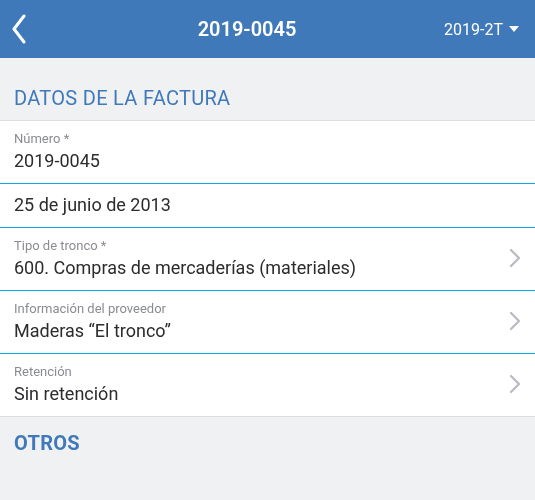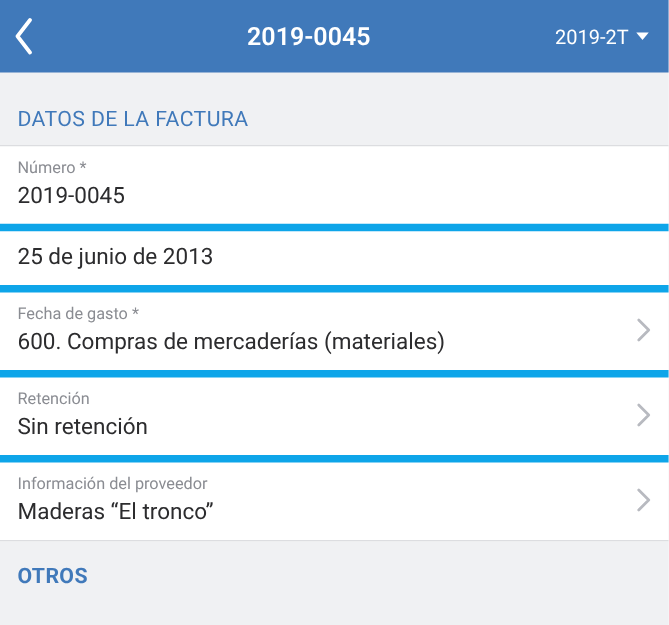--- a/index.html
+++ b/index.html
@@ -3,23 +3,23 @@
   <meta charset="utf-8">
   <style>
     * { margin:0; padding:0; box-sizing:border-box; font-family:-apple-system,BlinkMacSystemFont,"Segoe UI",Roboto,Helvetica,Arial,sans-serif; }
     body { width:535px; height:500px; background:#f0f1f3; overflow:hidden; }
     .navbar { background:#4079ba; height:58px; display:flex; align-items:center; justify-content:space-between; padding:0 10px; color:#fff; }
     .navbar .back { width:40px; display:flex; align-items:center; justify-content:flex-start; cursor:pointer; }
     .navbar .back svg { width:18px; height:30px; }
     .navbar .title { font-size:20px; font-weight:600; flex:1; text-align:center; }
     .navbar .period { font-size:16px; cursor:pointer; display:flex; align-items:center; gap:6px; padding-right:6px; }
     .navbar .period .caret { display:inline-block; width:0; height:0; border-left:5px solid transparent; border-right:5px solid transparent; border-top:6px solid #fff; }
-    .section-header { font-size:17px; font-weight:400; color:#4079ba; letter-spacing:.3px; padding:28px 14px 10px; text-transform:uppercase; }
+    .section-header { font-size:20px; font-weight:400; color:#4079ba; letter-spacing:.3px; padding:28px 14px 10px; text-transform:uppercase; }
     .list { background:#fff; border-top:1px solid #dcdde0; border-bottom:1px solid #dcdde0; }
-    .row { border-bottom:6px solid #0ea5e9; padding:10px 14px 12px; display:flex; align-items:center; gap:10px; }
+    .row { border-bottom:1px solid #0ea5e9; padding:10px 14px 12px; display:flex; align-items:center; gap:10px; }
     .row:last-child { border-bottom:none; }
     .row .content { flex:1; min-width:0; }
     .row .label { font-size:13px; color:#8a8c92; margin-bottom:4px; }
     .row .value { font-size:18px; color:#2c2c2e; }
     .row .chevron { flex-shrink:0; color:#b8bac0; cursor:pointer; }
     .row .chevron svg { width:12px; height:20px; display:block; }
     .section-header.cut { padding-bottom:0; height:38px; display:flex; align-items:flex-end;font-weight:bold; }
   </style>
 </head>
 <body>
@@ -49,49 +49,49 @@
   </div>
 
   <div class="row">
     <div class="content">
       <div class="value">25 de junio de 2013</div>
     </div>
   </div>
 
   <div class="row">
     <div class="content">
-      <div class="label">Fecha de gasto *</div>
+      <div class="label">Tipo de tronco *</div>
       <div class="value">600. Compras de mercaderías (materiales)</div>
+    </div>
+    <div class="chevron">
+      <svg viewBox="0 0 12 20">
+          <polyline points="2,2 10,10 2,18" fill="none" stroke="currentColor" stroke-width="2.2" stroke-linecap="round" stroke-linejoin="round"></polyline>
+        </svg>
+    </div>
+  </div>
+
+  <div class="row">
+    <div class="content">
+      <div class="label">Información del proveedor</div>
+      <div class="value">Maderas “El tronco”</div>
     </div>
     <div class="chevron">
       <svg viewBox="0 0 12 20">
           <polyline points="2,2 10,10 2,18" fill="none" stroke="currentColor" stroke-width="2.2" stroke-linecap="round" stroke-linejoin="round"></polyline>
         </svg>
     </div>
   </div>
 
   <div class="row">
     <div class="content">
       <div class="label">Retención</div>
       <div class="value">Sin retención</div>
     </div>
     <div class="chevron">
       <svg viewBox="0 0 12 20">
           <polyline points="2,2 10,10 2,18" fill="none" stroke="currentColor" stroke-width="2.2" stroke-linecap="round" stroke-linejoin="round"></polyline>
         </svg>
     </div>
   </div>
 
-  <div class="row">
-    <div class="content">
-      <div class="label">Información del proveedor</div>
-      <div class="value">Maderas “El tronco”</div>
-    </div>
-    <div class="chevron">
-      <svg viewBox="0 0 12 20">
-          <polyline points="2,2 10,10 2,18" fill="none" stroke="currentColor" stroke-width="2.2" stroke-linecap="round" stroke-linejoin="round"></polyline>
-        </svg>
-    </div>
-  </div>
-
 </div>
 
 <div class="section-header cut">OTROS</div>
 
 </body></html>

